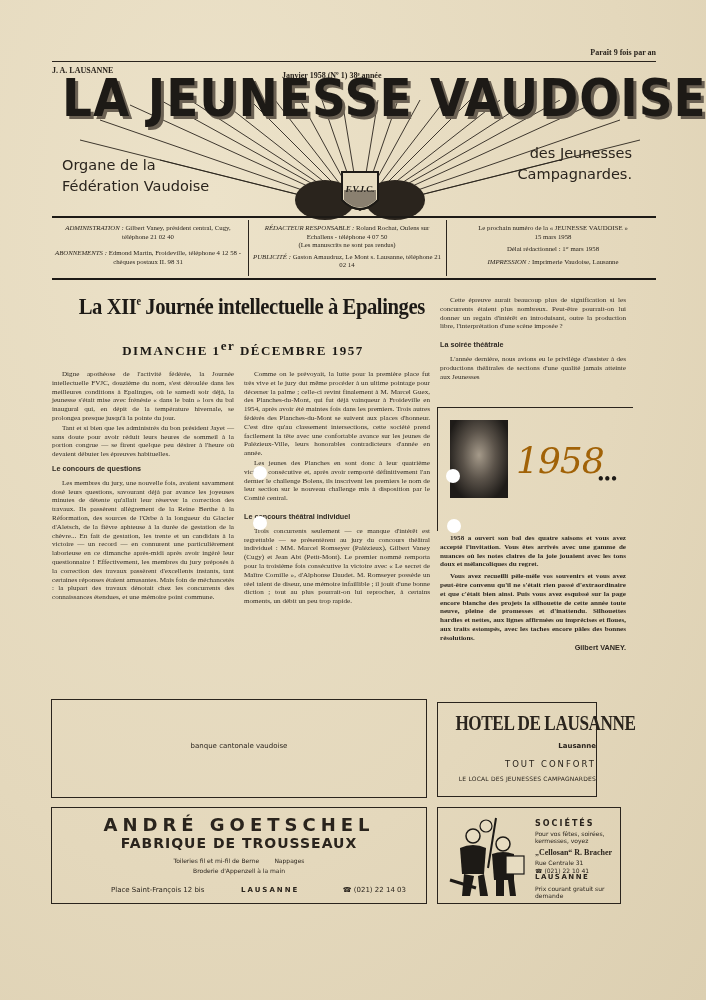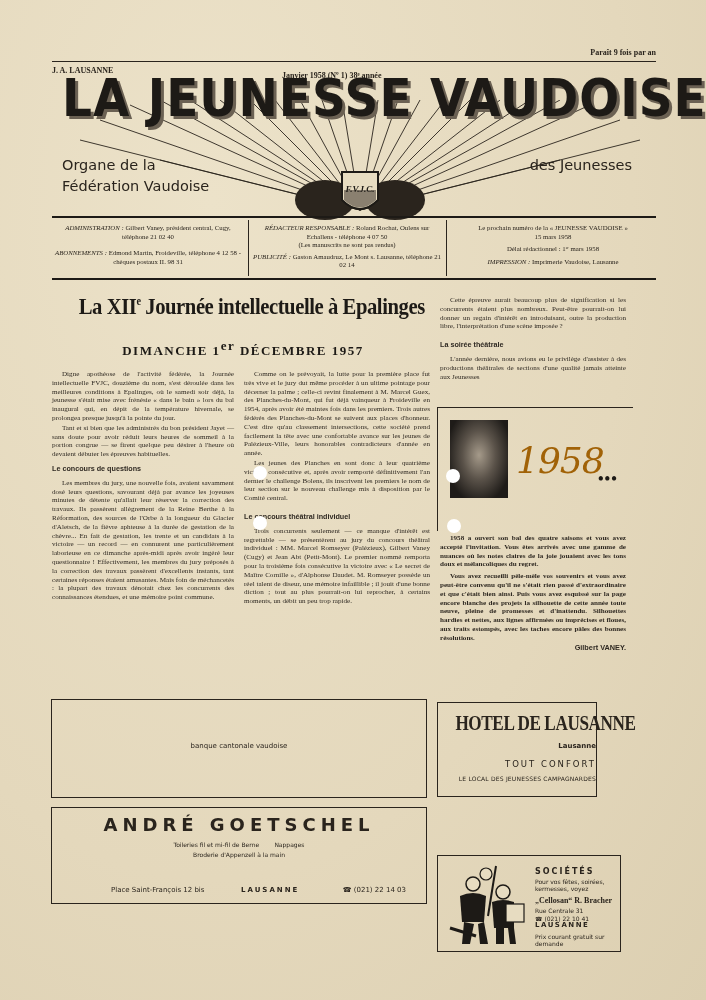--- a/index.html
+++ b/index.html
@@ -19,21 +19,21 @@
   .topline .c { position: absolute; left: 230px; top: 0; margin-top: 23px; }
   .topline .r { position: absolute; right: 0; top: 0; }
   .rule1 { left: 52px; top: 61px; width: 604px; height: 1px; background: #2a241d; }
 
   
   .masthead { left: 62px; top: 68px; width: 590px; height: 58px; font-family: "DejaVu Sans", sans-serif;
     font-weight: bold; font-size: 47px; letter-spacing: 1px; color: #1d1a16; white-space: nowrap;
     text-shadow: 3px 2px 0 #6b6153; transform: scaleY(1.1); transform-origin: top left; }
   .rays { left: 60px; top: 100px; width: 600px; height: 120px; }
   .subtitle-left { left: 62px; top: 155px; width: 160px; font-family: "DejaVu Sans", sans-serif; font-size: 14.5px; line-height: 21px; color: #2a241d; }
-  .subtitle-right { left: 482px; top: 155px; width: 150px; font-family: "DejaVu Sans", sans-serif; font-size: 14.5px; line-height: 21px; text-align: right; color: #2a241d; }
+  .subtitle-right { left: 482px; top: 143px; width: 150px; font-family: "DejaVu Sans", sans-serif; font-size: 14.5px; line-height: 21px; text-align: right; color: #2a241d; }
   .rule2 { left: 52px; top: 216px; width: 604px; height: 2px; background: #1d1a16; }
 
   
   .info { left: 52px; top: 220px; width: 604px; height: 58px; font-size: 6.8px; line-height: 8.5px; }
   .info .col { position: absolute; top: 4px; text-align: center; }
   .info .c1 { left: 0; width: 192px; }
   .info .c2 { left: 200px; width: 190px; }
   .info .c3 { left: 398px; width: 206px; }
   .info .vline { position: absolute; top: 0; width: 1px; height: 56px; background: #2a241d; }
   .info i { font-style: italic; }
@@ -70,21 +70,21 @@
   .ad-hotel .s { margin-top: 6px; font-size: 7px; font-weight: bold; }
   .ad-hotel .c { margin-top: 9px; font-size: 8.5px; letter-spacing: 2px; }
   .ad-hotel .l { margin-top: 6px; font-size: 6px; letter-spacing: 0.2px; }
   .ad-goet { left: 51px; top: 807px; width: 376px; height: 97px; text-align: center; font-family: "DejaVu Sans", sans-serif; }
   .ad-goet .n { margin-top: 6px; font-size: 18px; font-weight: bold; letter-spacing: 5px; }
   .ad-goet .f { margin-top: 0px; font-size: 14px; font-weight: bold; letter-spacing: 1px; }
   .ad-goet .d { font-size: 6px; margin-top: 6px; }
   .ad-goet .d2 { font-size: 6px; margin-top: 3px; }
   .ad-goet .foot { position: absolute; left: 14px; right: 20px; top: 78px; font-size: 7px; }
   .ad-goet .foot span { position: absolute; top: 0; padding-left: 45px; }
-  .ad-soc { left: 437px; top: 807px; width: 184px; height: 97px; font-family: "DejaVu Sans", sans-serif; margin-top: 48px; }
+  .ad-soc { left: 437px; top: 807px; width: 184px; height: 97px; font-family: "DejaVu Sans", sans-serif; }
   .ad-soc .txt { position: absolute; left: 97px; top: 12px; width: 84px; font-size: 6px; line-height: 7.5px; }
   .ad-soc .h { font-size: 8px; font-weight: bold; letter-spacing: 2px; margin-bottom: 2px; }
   .ad-soc .b { font-size: 8px; font-weight: bold; margin: 4px 0 3px; font-family: "Liberation Serif", serif; }
   .ad-soc .lz { font-weight: bold; letter-spacing: 1.5px; font-size: 7px; }
   .ad-soc svg { position: absolute; left: 10px; top: 8px; }
 </style>
 </head>
 <body>
 
 <div class="abs topline">
@@ -129,20 +129,21 @@
 </svg>
 
 <div class="abs masthead">LA JEUNESSE VAUDOISE</div>
 
 <div class="abs subtitle-left">
   <div>Organe de la</div>
   <div>Fédération Vaudoise</div>
 </div>
 <div class="abs subtitle-right">
   <div>des Jeunesses</div>
+  <div>Campagnardes.</div>
 </div>
 <div class="abs rule2"></div>
 
 <div class="abs info">
   <div class="col c1">
     <div><i>ADMINISTRATION :</i> <span>Gilbert Vaney, président central, Cugy, téléphone 21 02 40</span></div>
     <div style="margin-top:8px"><i>ABONNEMENTS :</i> <span>Edmond Martin, Froideville, téléphone 4 12 58 - chèques postaux II. 98 31</span></div>
   </div>
   <div class="vline" style="left:196px"></div>
   <div class="col c2">
@@ -208,20 +209,21 @@
 
 <div class="abs ad ad-hotel">
   <div class="t">HOTEL DE LAUSANNE</div>
   <div class="s">Lausanne</div>
   <div class="c">TOUT CONFORT</div>
   <div class="l">LE LOCAL DES JEUNESSES CAMPAGNARDES</div>
 </div>
 
 <div class="abs ad ad-goet">
   <div class="n">ANDRÉ GOETSCHEL</div>
+  <div class="f">FABRIQUE DE TROUSSEAUX</div>
   <div class="d" style="white-space:pre">Toileries fil et mi-fil de Berne        Nappages</div>
   <div class="d2">Broderie d'Appenzell à la main</div>
   <div class="foot">
     <span style="left:0">Place Saint-François 12 bis</span>
     <span style="left:130px;font-weight:bold;letter-spacing:2px">LAUSANNE</span>
     <span style="right:0">☎ (021) 22 14 03</span>
   </div>
 </div>
 
 <div class="abs ad ad-soc">

